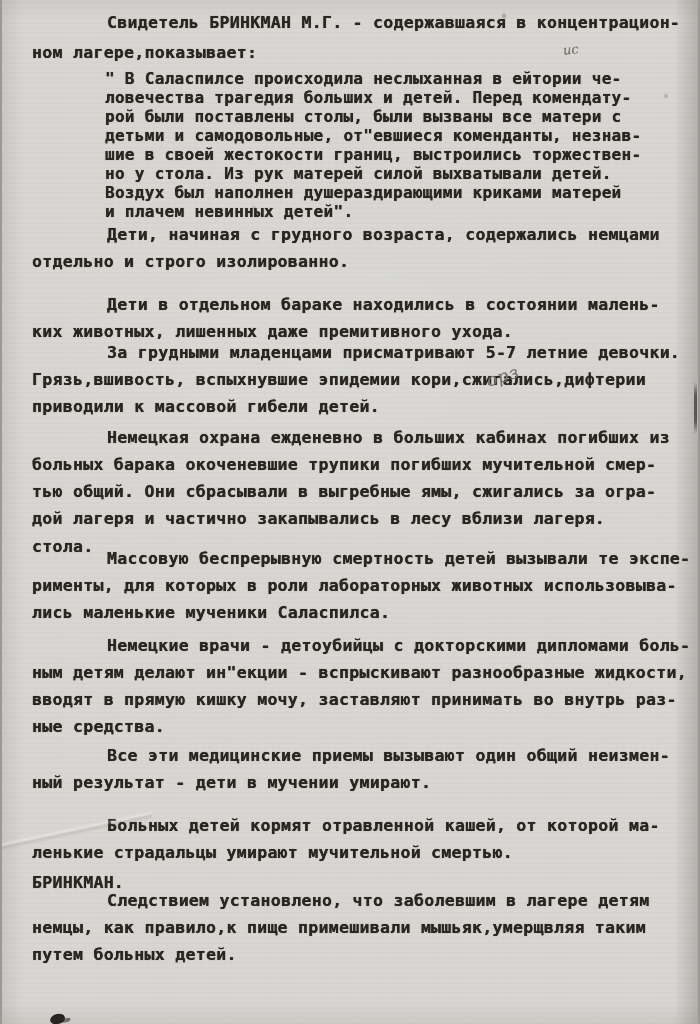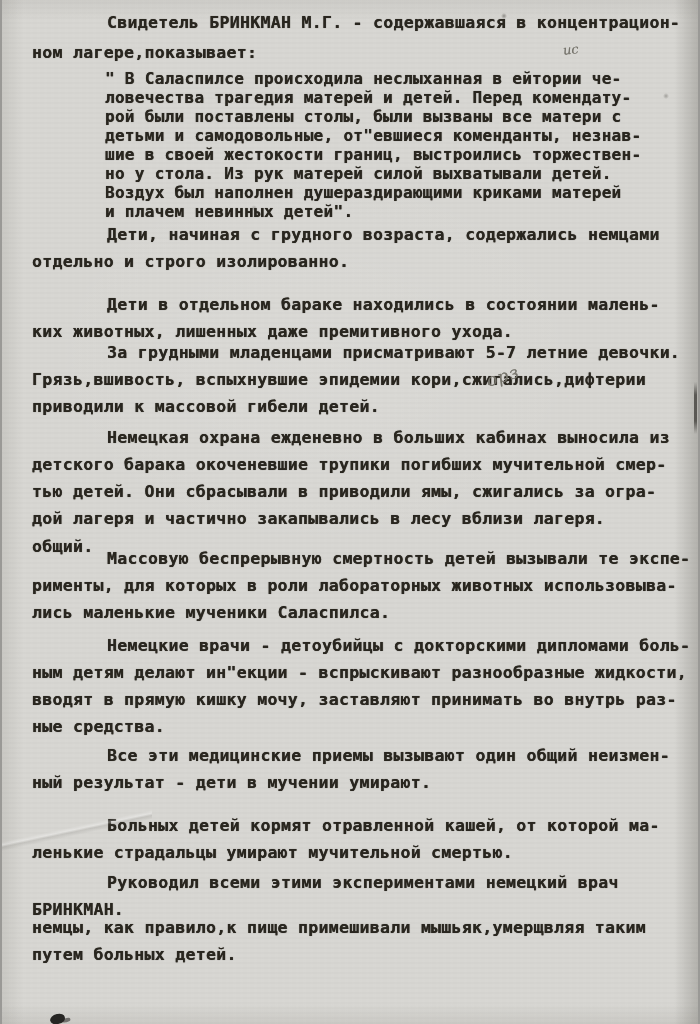--- a/index.html
+++ b/index.html
@@ -66,21 +66,21 @@
 <div class="page">
   <div class="content">
 
     <div class="block intro">
       <div class="line ind">Свидетель БРИНКМАН М.Г. - содержавшаяся в концентрацион-</div>
       <div class="line">ном лагере,показывает:</div>
     </div>
 
     <div class="block quote" style="margin-top:1px">
       <div class="line">" В Саласпилсе происходила неслыханная в ейтории че-</div>
-      <div class="line">ловечества трагедия матерей и детей. Перед комендату-</div>
+      <div class="line">ловечества трагедия больших и детей. Перед комендату-</div>
       <div class="line">рой были поставлены столы, были вызваны все матери с</div>
       <div class="line">детьми и самодовольные, от"евшиеся коменданты, незнав-</div>
       <div class="line">шие в своей жестокости границ, выстроились торжествен-</div>
       <div class="line">но у стола. Из рук матерей силой выхватывали детей.</div>
       <div class="line">Воздух был наполнен душераздирающими криками матерей</div>
       <div class="line">и плачем невинных детей".</div>
     </div>
 
     <div class="block" style="">
       <div class="line ind">Дети, начиная с грудного возраста, содержались немцами</div>
@@ -92,28 +92,28 @@
       <div class="line">ких животных, лишенных даже премитивного ухода.</div>
     </div>
 
     <div class="block" style="margin-top:-6px">
       <div class="line ind">За грудными младенцами присматривают 5-7 летние девочки.</div>
       <div class="line">Грязь,вшивость, вспыхнувшие эпидемии кори,сжигались,дифтерии</div>
       <div class="line">приводили к массовой гибели детей.</div>
     </div>
 
     <div class="block" style="margin-top:4px">
-      <div class="line ind">Немецкая охрана ежденевно в больших кабинах выносила из</div>
-      <div class="line">детского барака окоченевшие трупики погибших мучительной смер-</div>
-      <div class="line">тью детей. Они сбрасывали в приводили ямы, сжигались за огра-</div>
+      <div class="line ind">Немецкая охрана ежденевно в больших кабинах погибших из</div>
+      <div class="line">больных барака окоченевшие трупики погибших мучительной смер-</div>
+      <div class="line">тью общий. Они сбрасывали в выгребные ямы, сжигались за огра-</div>
       <div class="line">дой лагеря и частично закапывались в лесу вблизи лагеря.</div>
     </div>
 
     <div class="block" style="margin-top:1px">
-      <div class="line">общий.</div>
+      <div class="line">стола.</div>
     </div>
 
     <div class="block" style="margin-top:-15px">
       <div class="line ind">Массовую беспрерывную смертность детей вызывали те экспе-</div>
       <div class="line">рименты, для которых в роли лабораторных животных использовыва-</div>
       <div class="line">лись маленькие мученики Саласпилса.</div>
     </div>
 
     <div class="block" style="margin-top:6px">
       <div class="line ind">Немецкие врачи - детоубийцы с докторскими дипломами боль-</div>
@@ -126,25 +126,25 @@
       <div class="line ind">Все эти медицинские приемы вызывают один общий неизмен-</div>
       <div class="line">ный результат - дети в мучении умирают.</div>
     </div>
 
     <div class="block" style="margin-top:16px">
       <div class="line ind">Больных детей кормят отравленной кашей, от которой ма-</div>
       <div class="line">ленькие страдальцы умирают мучительной смертью.</div>
     </div>
 
     <div class="block" style="margin-top:3px">
-      <div class="line ind">Руководил всеми этими экспериментами немецкий врач</div>
       <div class="line">БРИНКМАН.</div>
     </div>
 
     <div class="block" style="margin-top:-9px">
+      <div class="line ind">Следствием установлено, что заболевшим в лагере детям</div>
       <div class="line">немцы, как правило,к пище примешивали мышьяк,умерщвляя таким</div>
       <div class="line">путем больных детей.</div>
     </div>
 
   </div>
 
   <span class="annot annot-1">ис</span>
   <span class="annot annot-2">орз</span>
 
   <div class="ink-blot"></div>

